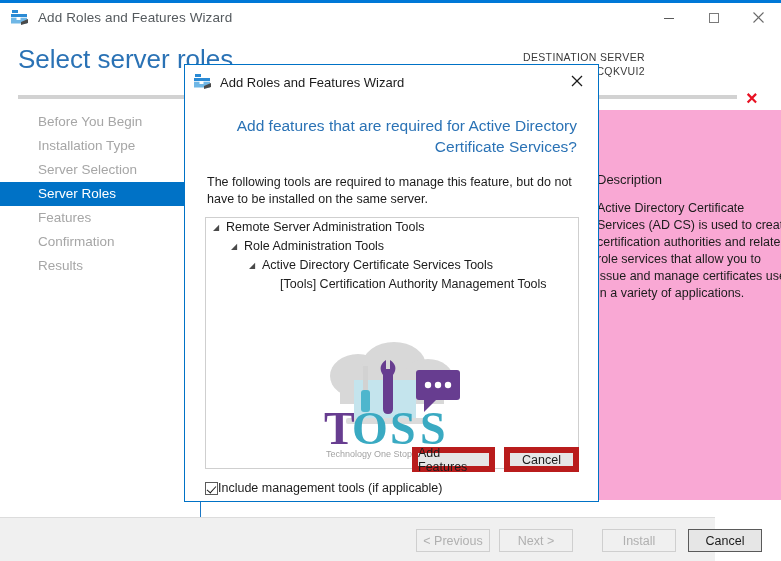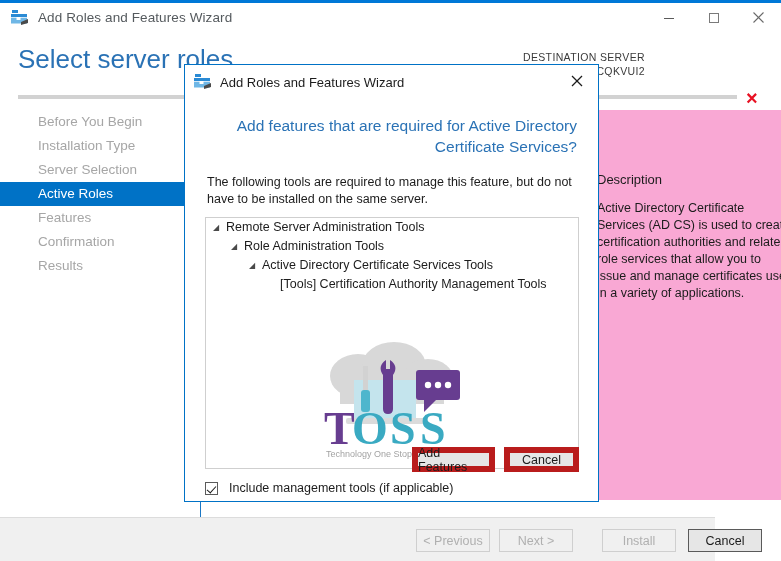--- a/index.html
+++ b/index.html
@@ -215,21 +215,21 @@
     position: relative; flex: none;
   }
   .cbox::after {
     content: "";
     position: absolute; left: 3px; top: 1px;
     width: 4px; height: 8px;
     border: solid #1c1c1c; border-width: 0 1.6px 1.6px 0;
     transform: rotate(42deg);
   }
   .cbox-label {
-    margin-left: 11px; font-size: 12.5px; color: #1c1c1c; white-space: nowrap;
+    margin-left: 0; font-size: 12.5px; color: #1c1c1c; white-space: nowrap;
   }
   .dlg-btn {
     position: absolute; top: 382px;
     height: 25px;
     font-size: 12.5px;
     font-family: "Liberation Sans", sans-serif;
     background: #e6e6e6;
     border: 6px solid #b91c1c;
     color: #1c1c1c;
     display: flex; align-items: center; justify-content: center;
@@ -288,21 +288,21 @@
     </div>
 
     <div class="head-rule"></div>
     <div class="head-rule-r"></div>
     <div class="err-x">×</div>
 
     <div class="nav">
       <div class="nav-item">Before You Begin</div>
       <div class="nav-item">Installation Type</div>
       <div class="nav-item">Server Selection</div>
-      <div class="nav-item selected">Active Roles</div>
+      <div class="nav-item selected">Server Roles</div>
       <div class="nav-item">Features</div>
       <div class="nav-item">Confirmation</div>
       <div class="nav-item">Results</div>
     </div>
     <div class="nav-divider"></div>
 
     <div class="center-pane"></div>
 
     <div class="desc-sep"></div>
     <div class="desc-pane">

